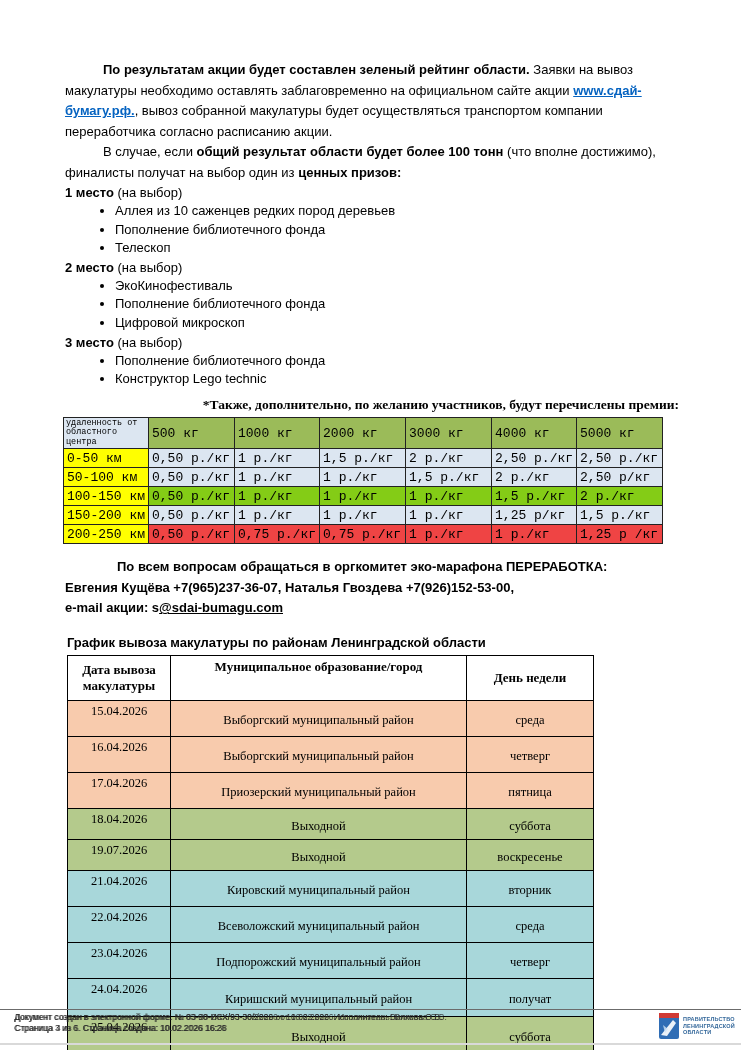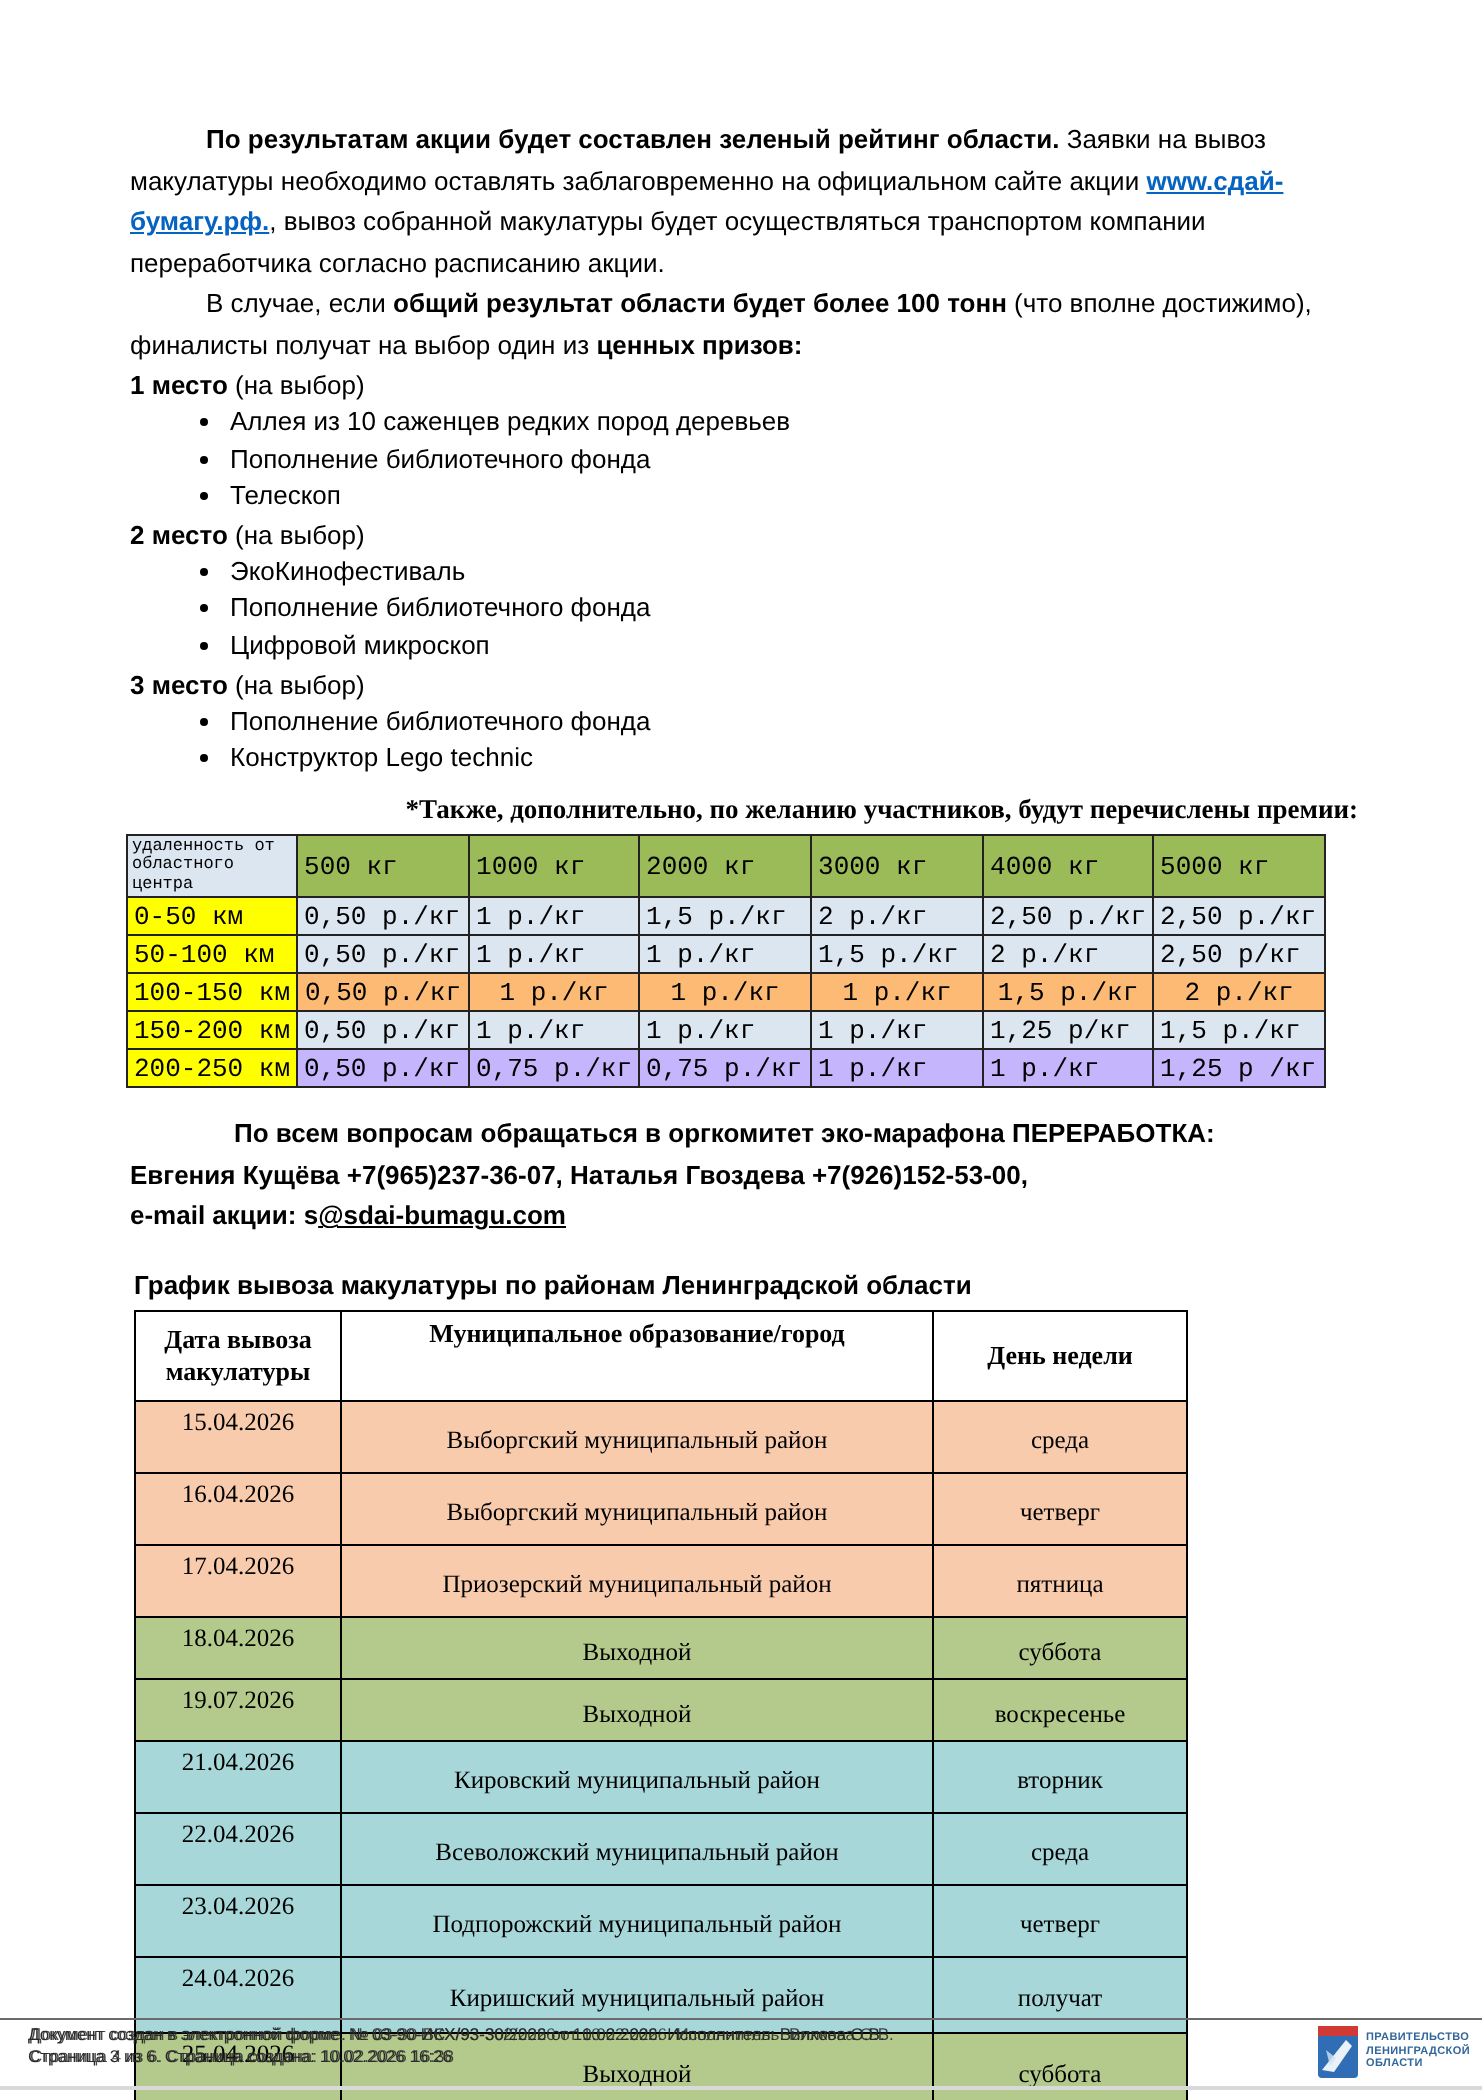--- a/index.html
+++ b/index.html
@@ -132,39 +132,39 @@
     </tr>
     <tr style="background-color: rgb(220, 230, 241);">
       <td style="background-color: rgb(255, 255, 0);">50-100 км</td>
       <td>0,50 р./кг</td>
       <td>1 р./кг</td>
       <td>1 р./кг</td>
       <td>1,5 р./кг</td>
       <td>2 р./кг</td>
       <td>2,50 р/кг</td>
     </tr>
-    <tr style="background-color: #fdba74; text-align: center;">
+    <tr style="background-color: #84cc16;">
       <td style="background-color: rgb(255, 255, 0);">100-150 км</td>
       <td>0,50 р./кг</td>
       <td>1 р./кг</td>
       <td>1 р./кг</td>
       <td>1 р./кг</td>
       <td>1,5 р./кг</td>
       <td>2 р./кг</td>
     </tr>
     <tr style="background-color: rgb(220, 230, 241);">
       <td style="background-color: rgb(255, 255, 0);">150-200 км</td>
       <td>0,50 р./кг</td>
       <td>1 р./кг</td>
       <td>1 р./кг</td>
       <td>1 р./кг</td>
       <td>1,25 р/кг</td>
       <td>1,5 р./кг</td>
     </tr>
-    <tr style="background-color: #c4b5fd;">
+    <tr style="background-color: #ef4444;">
       <td style="background-color: rgb(255, 255, 0);">200-250 км</td>
       <td>0,50 р./кг</td>
       <td>0,75 р./кг</td>
       <td>0,75  р./кг</td>
       <td>1 р./кг</td>
       <td>1 р./кг</td>
       <td>1,25 р /кг</td>
     </tr>
   </tbody>
     </table>

